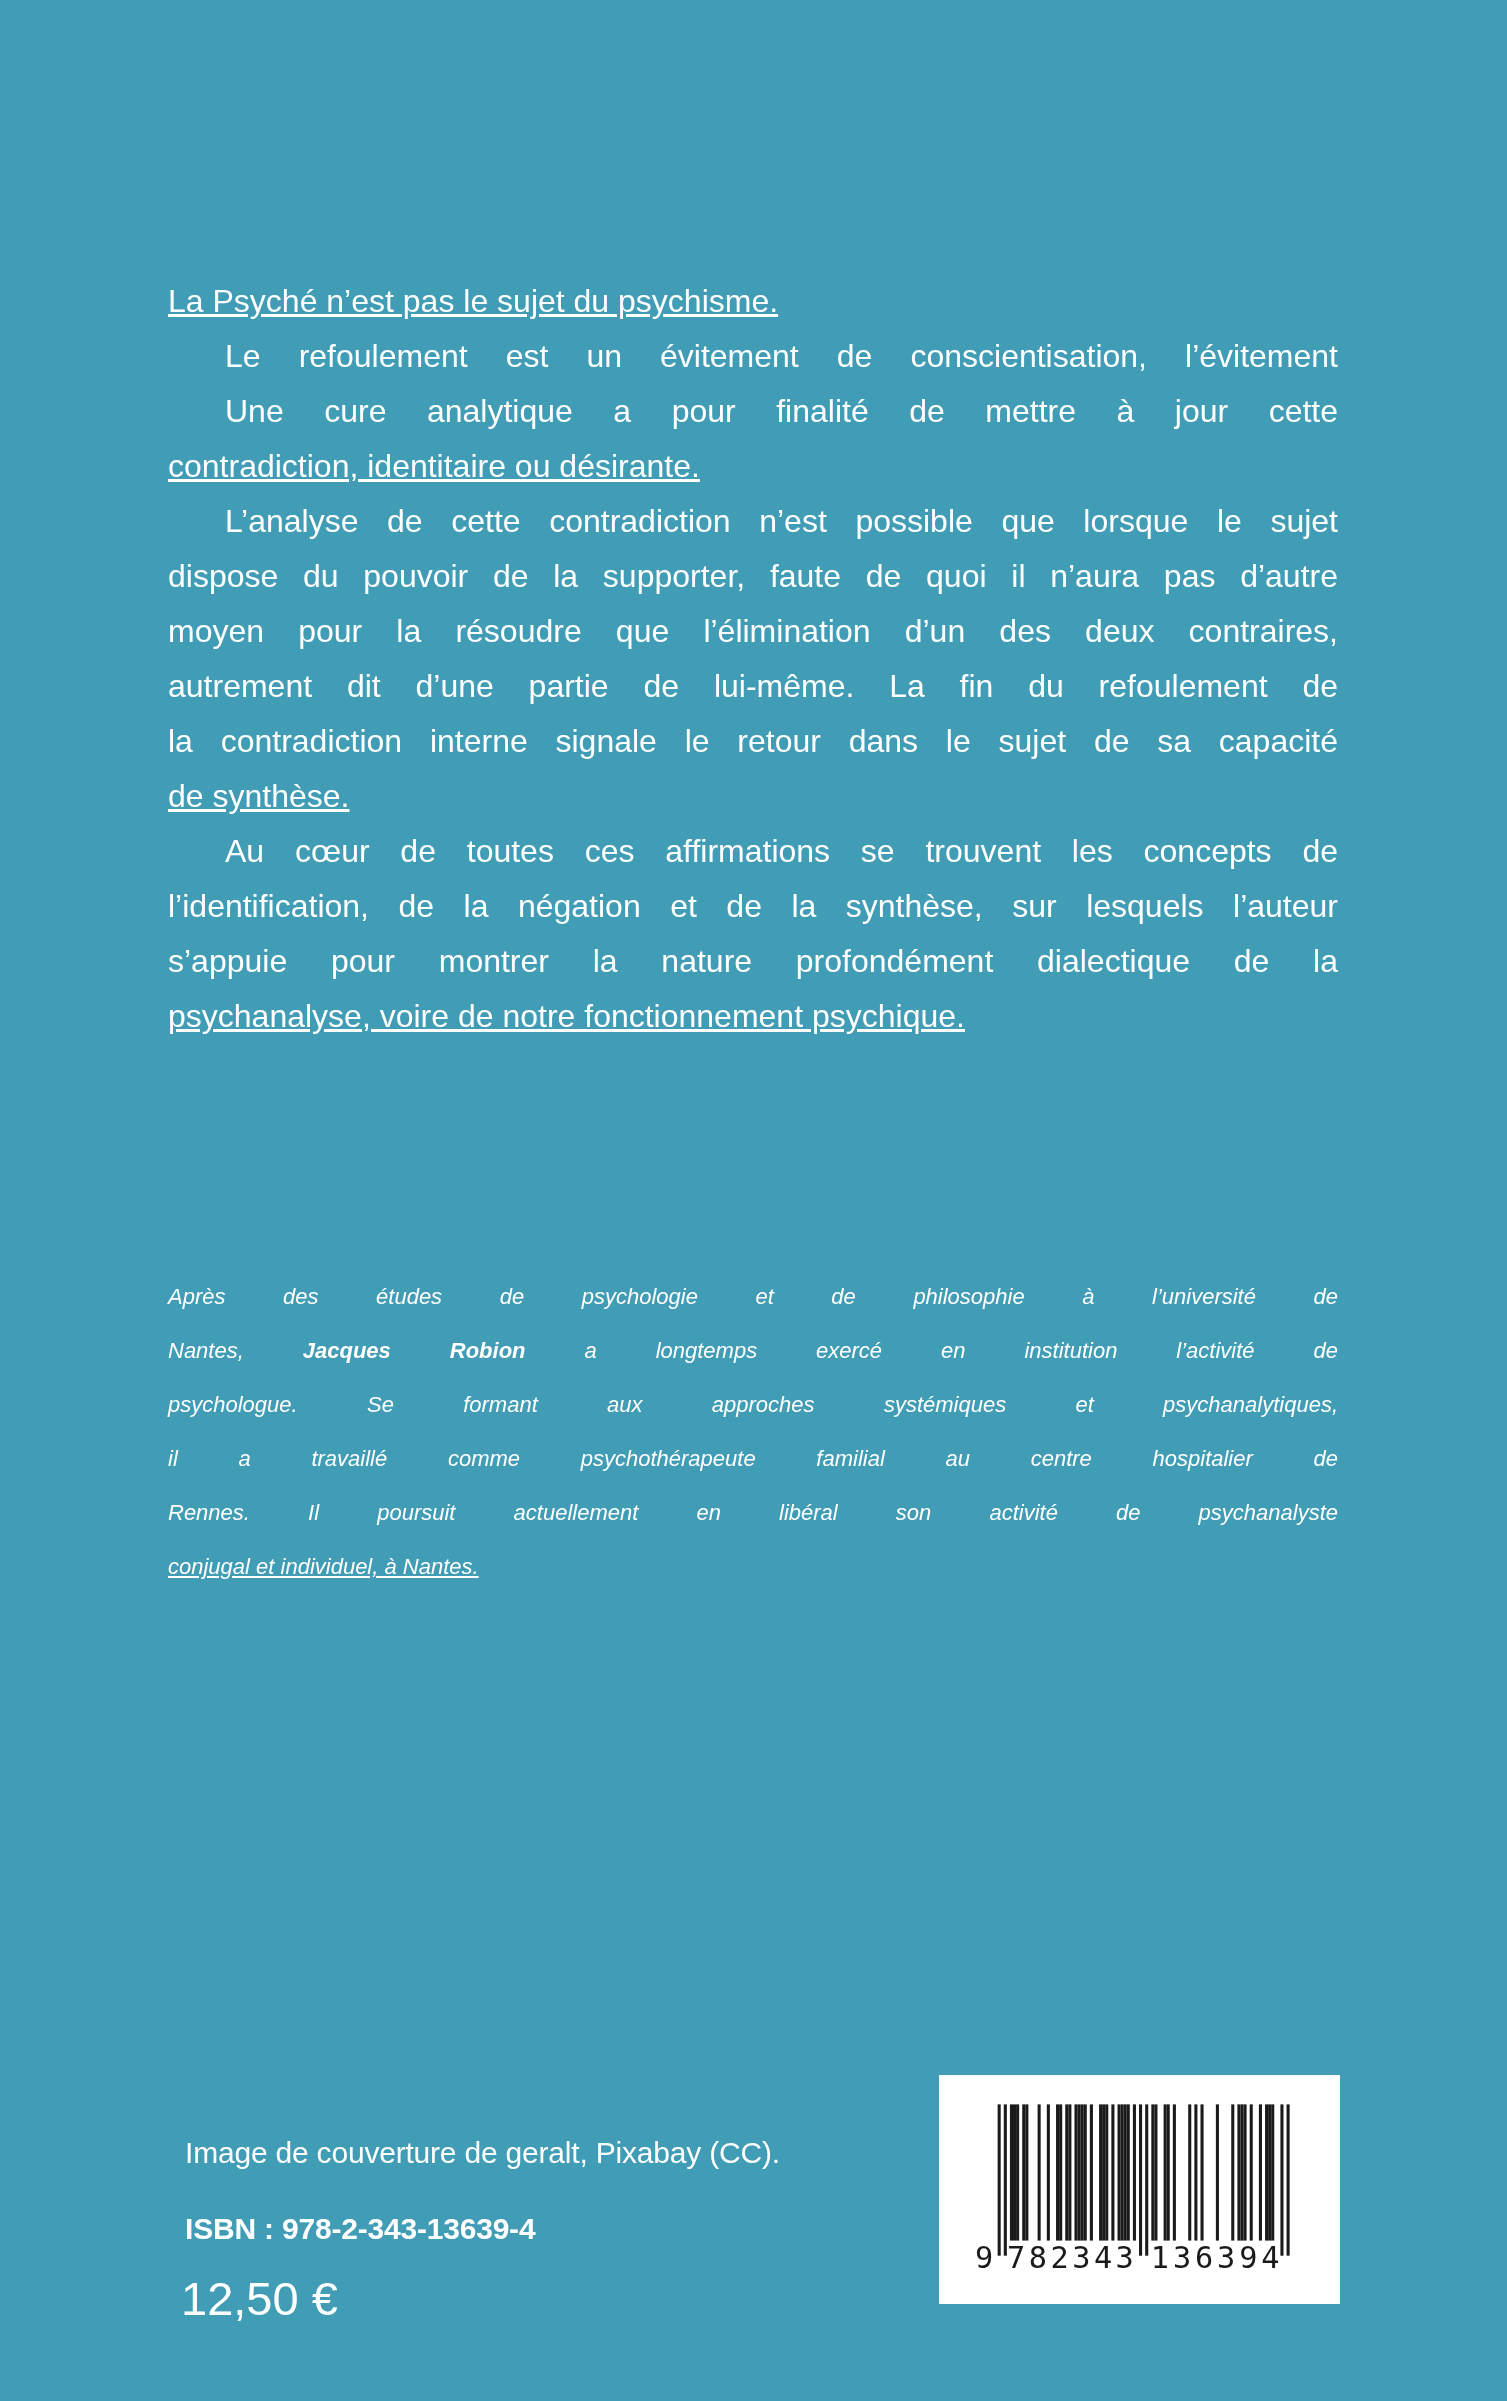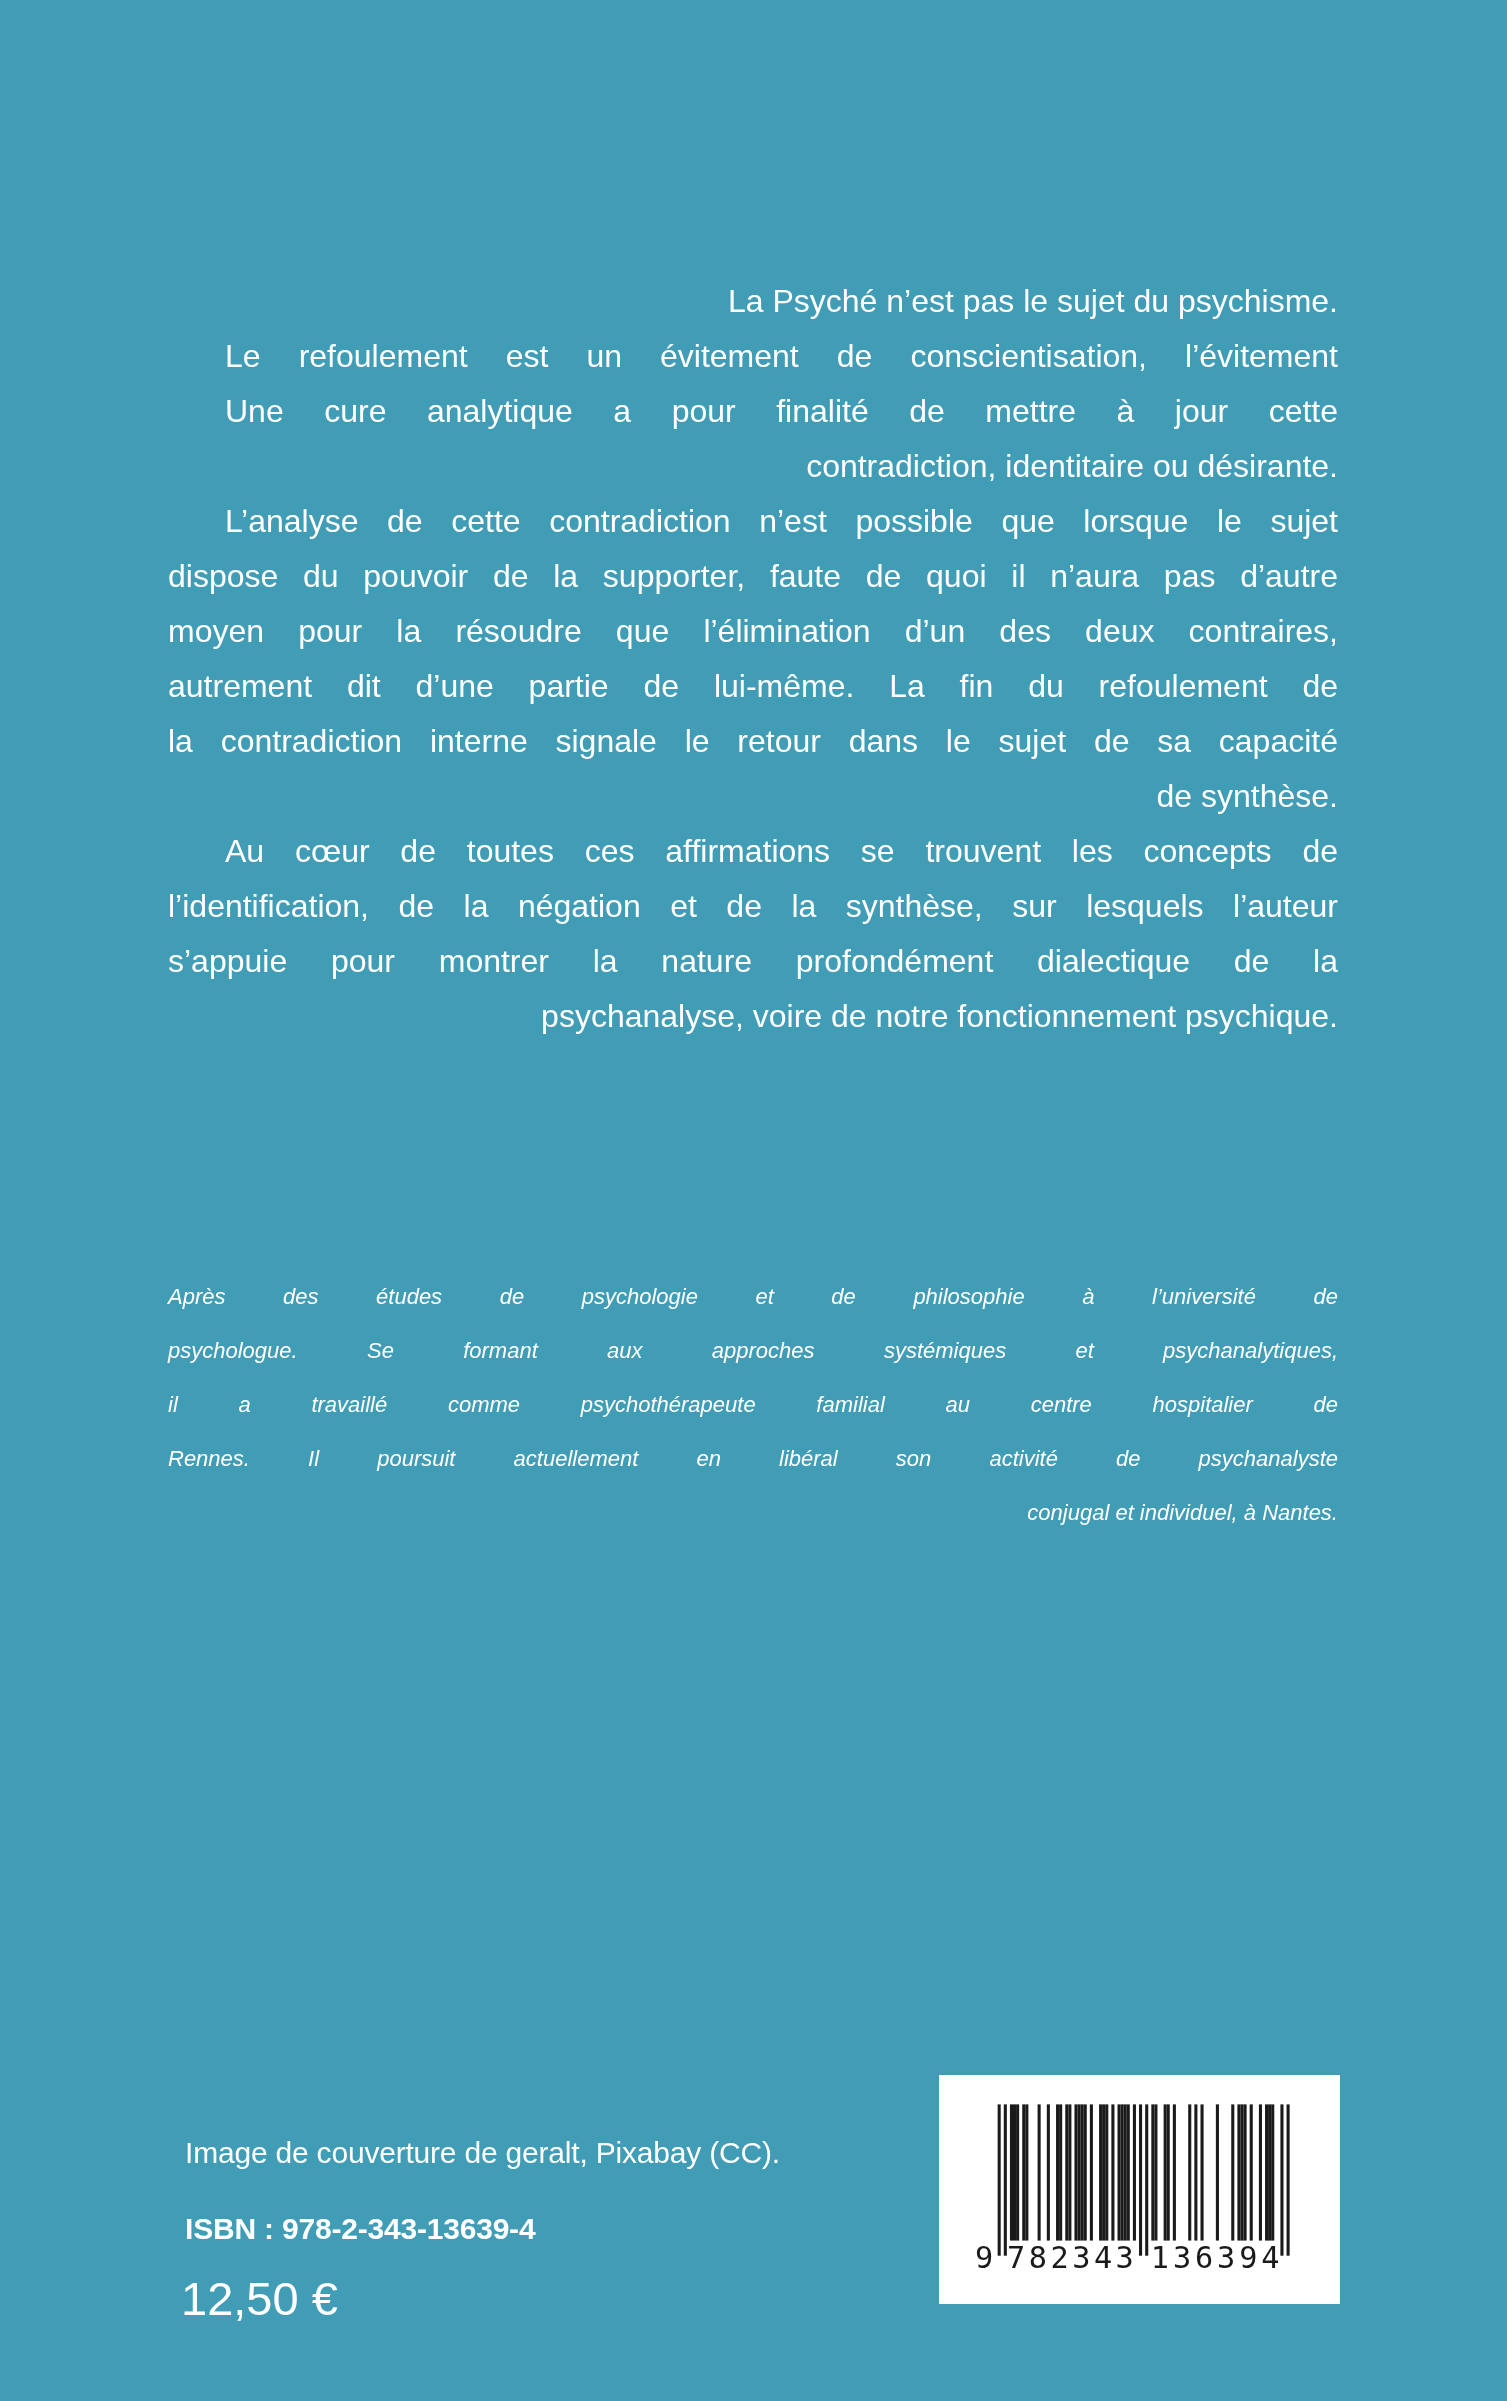--- a/index.html
+++ b/index.html
@@ -12,21 +12,21 @@
   .blurb {
     position: absolute; left: 168px; top: 274px; width: 1170px;
     font-size: 32px; line-height: 55px; font-weight: 400;
   }
   .bio {
     position: absolute; left: 168px; top: 1270px; width: 1170px;
     font-size: 22px; line-height: 54px; font-style: italic;
   }
   .line { display: block; white-space: normal; }
   .line.j { text-align: justify; text-align-last: justify; }
-  .line.l { text-align: right; }
+  .line.l { text-align: left; text-decoration: underline; }
   .line.indent { padding-left: 57px; }
   .bold-name { font-weight: 700; }
   .credit, .isbn {
     position: absolute; left: 185px; font-size: 30px; line-height: 30px;
     white-space: nowrap; letter-spacing: -0.2px;
   }
   .credit { top: 2138px; }
   .isbn { top: 2214px; font-weight: bold; }
   .price {
     position: absolute; left: 165px; top: 2275px; font-size: 47px; line-height: 47px;
@@ -54,20 +54,21 @@
     <span class="line j">la contradiction interne signale le retour dans le sujet de sa capacité</span>
     <span class="line l">de synthèse.</span>
     <span class="line j indent">Au cœur de toutes ces affirmations se trouvent les concepts de</span>
     <span class="line j">l’identification, de la négation et de la synthèse, sur lesquels l’auteur</span>
     <span class="line j">s’appuie pour montrer la nature profondément dialectique de la</span>
     <span class="line l">psychanalyse, voire de notre fonctionnement psychique.</span>
   </div>
 
 <div class="bio">
   <span class="line j">Après des études de psychologie et de philosophie à l’université de</span>
+  <span class="line j"><span>Nantes, </span><span class="bold-name">Jacques Robion</span><span> a longtemps exercé en institution l’activité de</span></span>
   <span class="line j">psychologue. Se formant aux approches systémiques et psychanalytiques,</span>
   <span class="line j">il a travaillé comme psychothérapeute familial au centre hospitalier de</span>
   <span class="line j">Rennes. Il poursuit actuellement en libéral son activité de psychanalyste</span>
   <span class="line l">conjugal et individuel, à Nantes.</span>
 </div>
 
 <div class="credit">Image de couverture de geralt, Pixabay (CC).</div>
 <div class="isbn">ISBN : 978-2-343-13639-4</div>
 <div class="price">12,50 €</div>
 

